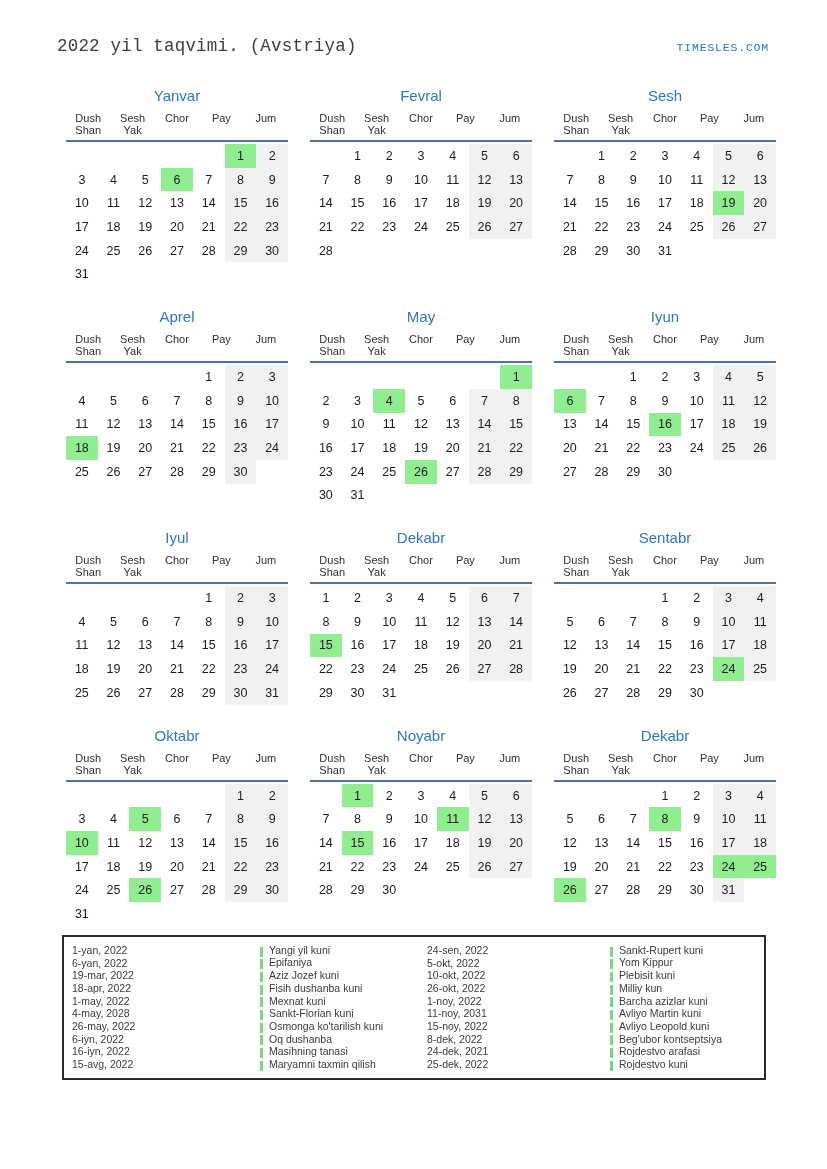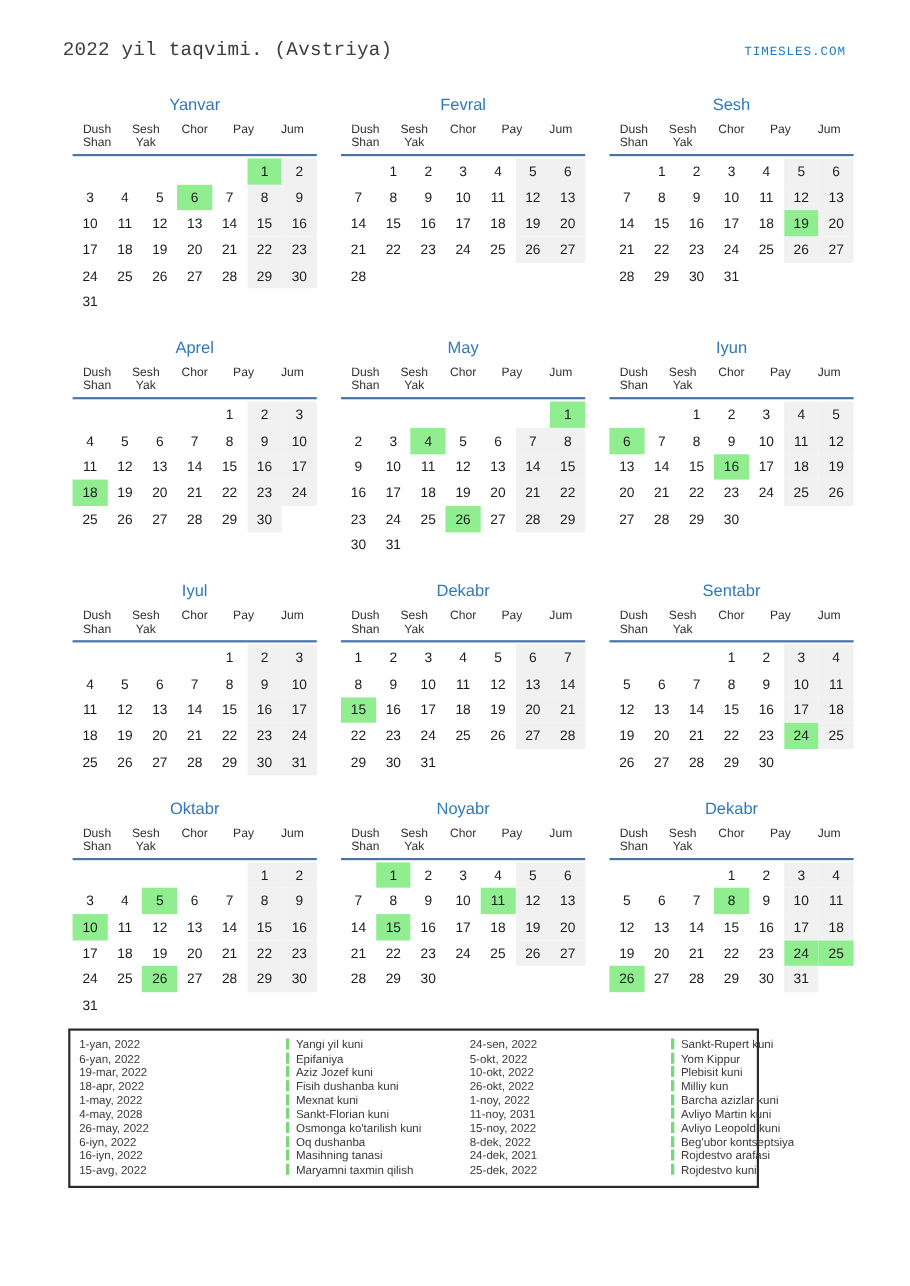--- a/index.html
+++ b/index.html
@@ -57,35 +57,35 @@
   .day-cell {
     height:23.7px;
     display:flex; align-items:center; justify-content:center;
     font-size:12.5px; color:#1c1c1c;
   }
   .day-cell.weekend { background:#f1f1f1; }
   .day-cell.holiday { background:#90ee90; }
   
   .legend-box {
     margin:9px 0 0 62px;
-    width:628px;
+    width:704px;
     border:2px solid #2b2b2b;
     padding:7px 4px 7px 8px;
     display:grid;
     grid-template-columns:148px 207px 143px 1fr;
     grid-auto-rows:12.7px;
     align-content:start;
   }
   .legend-date {
     font-size:10.5px; color:#3a3a3a; line-height:12.7px;
     white-space:nowrap;
   }
   .legend-name {
     font-size:10.5px; color:#3a3a3a; line-height:12.7px;
-    display:flex; align-items:flex-start; white-space:nowrap;padding-left:40px;
+    display:flex; align-items:flex-end; white-space:nowrap;padding-left:40px;
   }
   .legend-tick {
     display:inline-block; width:3px; height:10px;
     background:#7cd67c; margin-right:6px; flex:0 0 3px;
   }
 </style>
 </head>
 <body>
 
 <div class="page">

